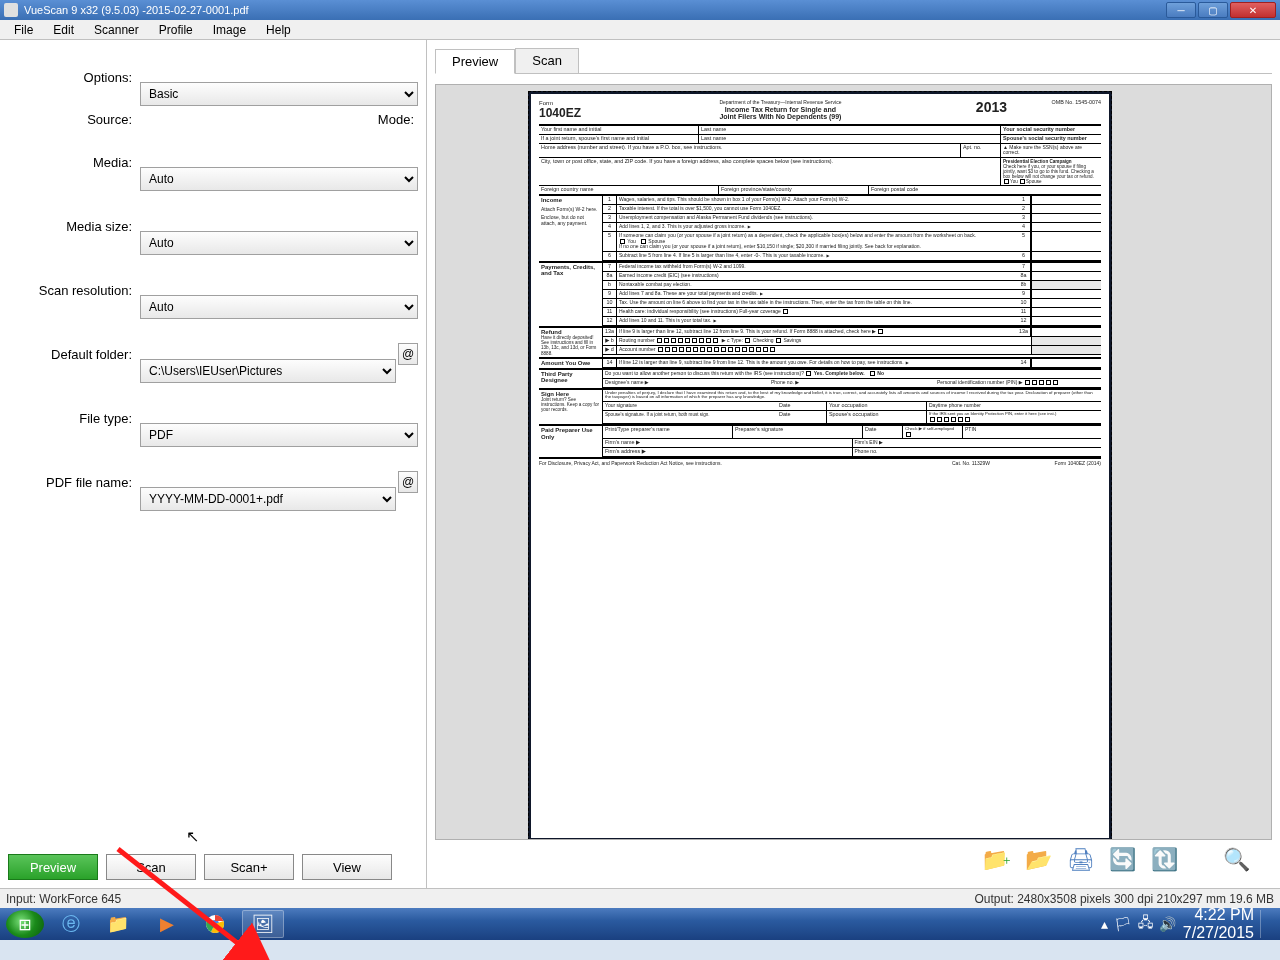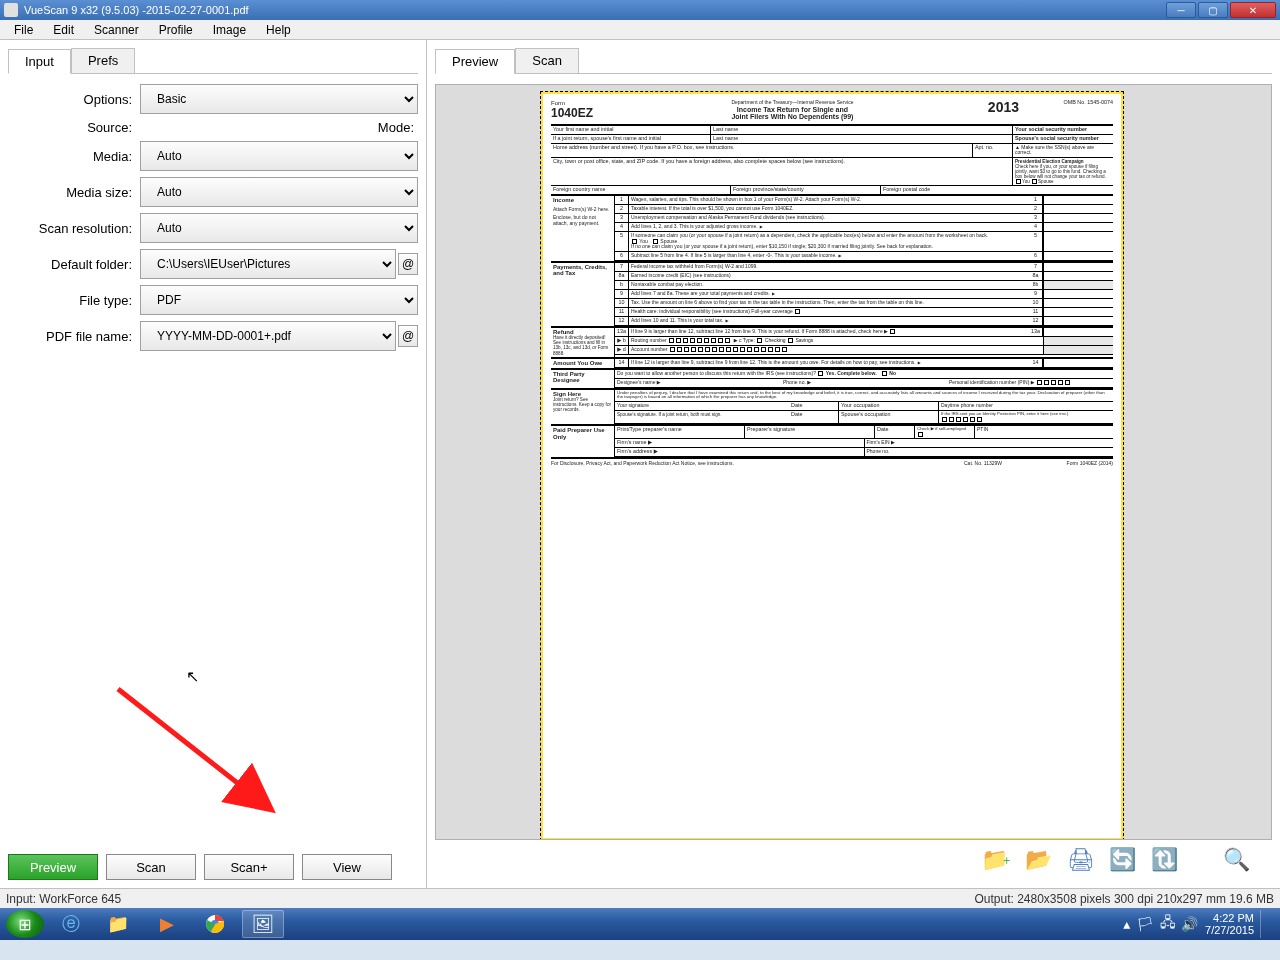--- a/index.html
+++ b/index.html
@@ -20,55 +20,55 @@
 
   
   .left-panel { width: 427px; border-right: 1px solid #c0c0c0; display: flex; flex-direction: column; padding: 8px; }
   .tabs { display: flex; border-bottom: 1px solid #c0c0c0; margin-bottom: 10px;}
   .tab { padding: 4px 16px; border: 1px solid #c0c0c0; border-bottom: none; background: #f0f0f0; cursor: pointer; font-size: 13px;}
   .tab.active { background: #fff; position: relative; top: 1px; border-bottom: 1px solid #fff;}
 
   .options-grid { display: grid; grid-template-columns: 128px 1fr; gap: 6px 4px; align-items: center; font-size: 13px;}
   .options-grid label { text-align: right; padding-right: 4px; }
   .options-grid .combo { display: flex; align-items: center;}
-  .options-grid select, .options-grid input[type=text] { width: 100%; height: 30px; border: 1px solid #a0a0a0; background: linear-gradient(#fdfdfd,#e8e8e8); padding: 0 12px; font-size: 12px;}
+  .options-grid select, .options-grid input[type=text] { width: 100%; height: 24px; border: 1px solid #a0a0a0; background: linear-gradient(#fdfdfd,#e8e8e8); padding: 0 4px; font-size: 12px; margin-top: 34px;}
   .options-grid .at-btn { width: 20px; height: 22px; margin-left: 2px; border: 1px solid #a0a0a0; background: linear-gradient(#fdfdfd,#e8e8e8); font-size: 12px; cursor:pointer;}
 
   .spacer { flex: 1; position: relative;}
   .cursor-pointer { position: absolute; left: 178px; top: 316px; font-size: 16px; color: #000;}
   .red-arrow { position: absolute; left: 100px; top: 328px; width: 180px; height: 140px; pointer-events: none;}
 
   .action-buttons { display: flex; gap: 8px; padding-top: 6px;}
   .action-buttons button { width: 90px; height: 26px; border: 1px solid #888; background: linear-gradient(#fdfdfd,#e8e8e8); font-size: 13px; cursor: pointer;}
   .action-buttons button.preview { background: linear-gradient(#5ac45a,#2aa22a); color: #fff; border-color: #1a7a1a;}
 
   
   .right-panel { flex: 1; display: flex; flex-direction: column; padding: 8px; background: #fff;}
   .right-tabs { display: flex; border-bottom: 1px solid #c0c0c0;}
   .right-tabs .tab { font-size: 13px;}
   .preview-area { flex: 1; background: #dcdcdc; border: 1px solid #b0b0b0; margin-top: 0; position: relative; overflow: hidden;}
-  .crop-box { position: absolute; left: 92px; top: 6px; width: 584px; height: 750px; border: 1px dashed #000; background: #fde047; margin-left: 12px;}
+  .crop-box { position: absolute; left: 92px; top: 6px; width: 584px; height: 750px; border: 1px dashed #000; background: #0f172a;}
   .crop-box .page { position: absolute; left: 2px; top: 2px; right: 2px; bottom: 2px; background: #fff; padding: 6px 8px; font-size: 5.4px; color: #222; line-height: 1.1; overflow: hidden;}
 
   .toolbar-icons { display: flex; justify-content: flex-end; align-items: center; gap: 12px; padding: 0 20px; height: 40px;}
   .toolbar-icons .tool-icon { width: 30px; height: 28px; display:flex; align-items:center; justify-content:center; font-size: 22px; cursor: pointer;}
 
   .status-bar { height: 20px; background: #f0f0f0; border-top: 1px solid #c0c0c0; display: flex; align-items: center; font-size: 12px; padding: 0 6px; color: #333;}
   .status-bar .seg { flex: 0 0 auto; }
   .status-bar .seg.left { width: 440px; }
   .status-bar .seg.mid { width: 390px; }
   .status-bar .seg.right { flex: 1; text-align: right; }
 
   
   .taskbar { height: 32px; background: linear-gradient(#4c7bbf, #2a5a9f 40%, #1a4080); display: flex; align-items: center; padding: 0 6px; color:#fff; font-size: 11px;}
   .taskbar .start-btn { width: 38px; height: 28px; border-radius: 50%; background: radial-gradient(circle at 40% 40%, #7ae07a, #1a8a1a 50%, #0a5a0a); display:flex; align-items:center; justify-content:center; font-size:16px; cursor:pointer;}
   .taskbar .task-icon { width: 42px; height: 28px; margin-left: 6px; display:flex; align-items:center; justify-content:center; font-size:18px; cursor:pointer; border-radius:2px;}
   .taskbar .task-right { margin-left: auto; display:flex; align-items:center; gap:6px; padding-right:6px;}
   .taskbar .tray-icon { font-size:14px; cursor:pointer;}
-  .taskbar .clock { text-align: right; line-height: 1.1; font-size: 11px;}
+  .taskbar .clock { text-align: right; line-height: 1.1; font-size: 16px;}
 
   
   .form-header { display:flex; border-bottom: 2px solid #000; padding-bottom:3px;}
   .form-header .left { width: 60px; font-size:6px;}
   .form-header .left .big { font-size: 12px; font-weight: bold;}
   .form-header .mid { flex:1; text-align:center; font-weight:bold; font-size:7px; padding: 0 8px;}
   .form-header .yr { font-size: 14px; font-weight: bold; padding: 0 14px;}
   .form-header .right { width: 80px; text-align:right; font-size:5.4px;}
   .form-row { display:flex; border-bottom: 0.5px solid #000; min-height: 9px;}
   .form-row .cell { border-right: 0.5px solid #000; padding: 1px 2px;}
@@ -98,24 +98,20 @@
   <div class="menu-item">Edit</div>
   <div class="menu-item">Scanner</div>
   <div class="menu-item">Profile</div>
   <div class="menu-item">Image</div>
   <div class="menu-item">Help</div>
 </div>
 
 <div class="app-body">
 
   <div class="left-panel">
-    <div class="tabs">
-      <div class="tab active">Input</div>
-      <div class="tab">Prefs</div>
-    </div>
 
     <div class="options-grid">
       <label>Options:</label>
       <div class="combo">
           <select><option>Basic</option></select>
         </div>
 
       <label>Source:</label>
 
       <label>Mode:</label>

